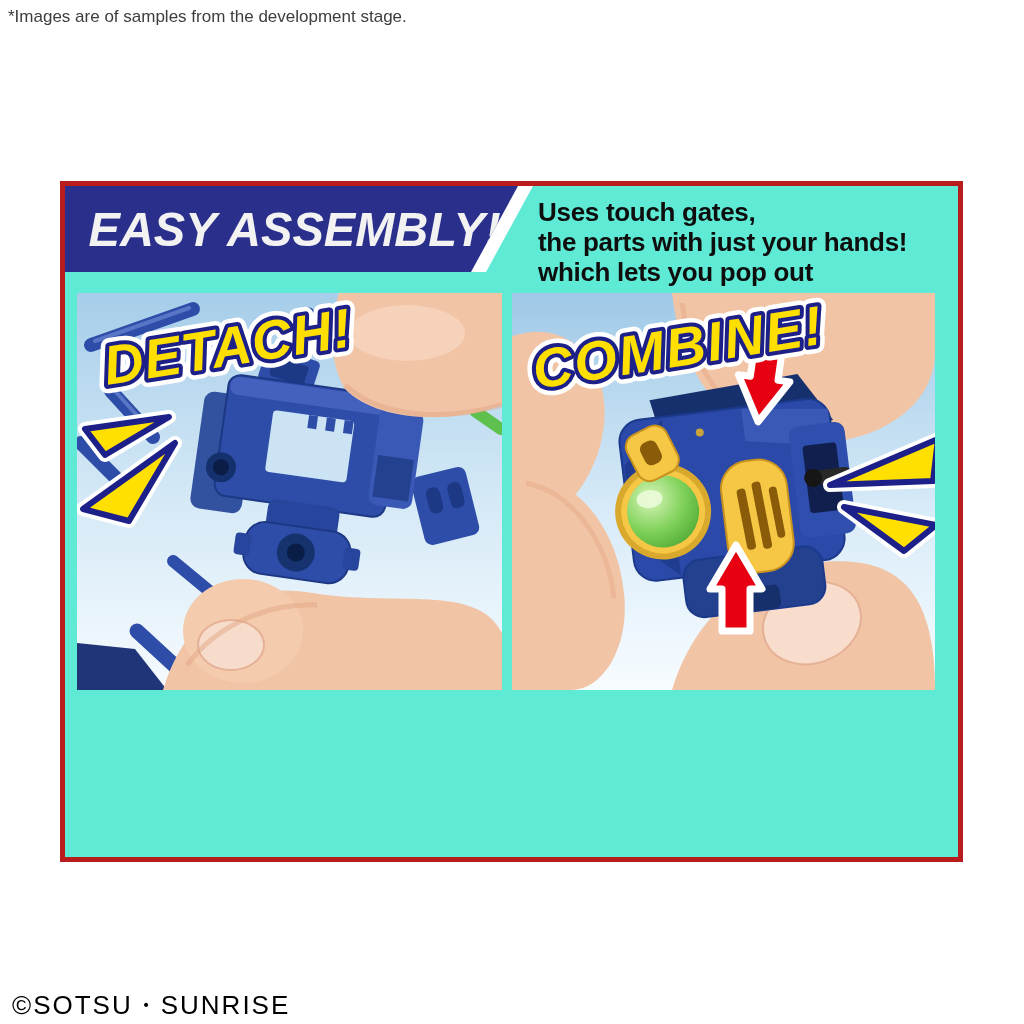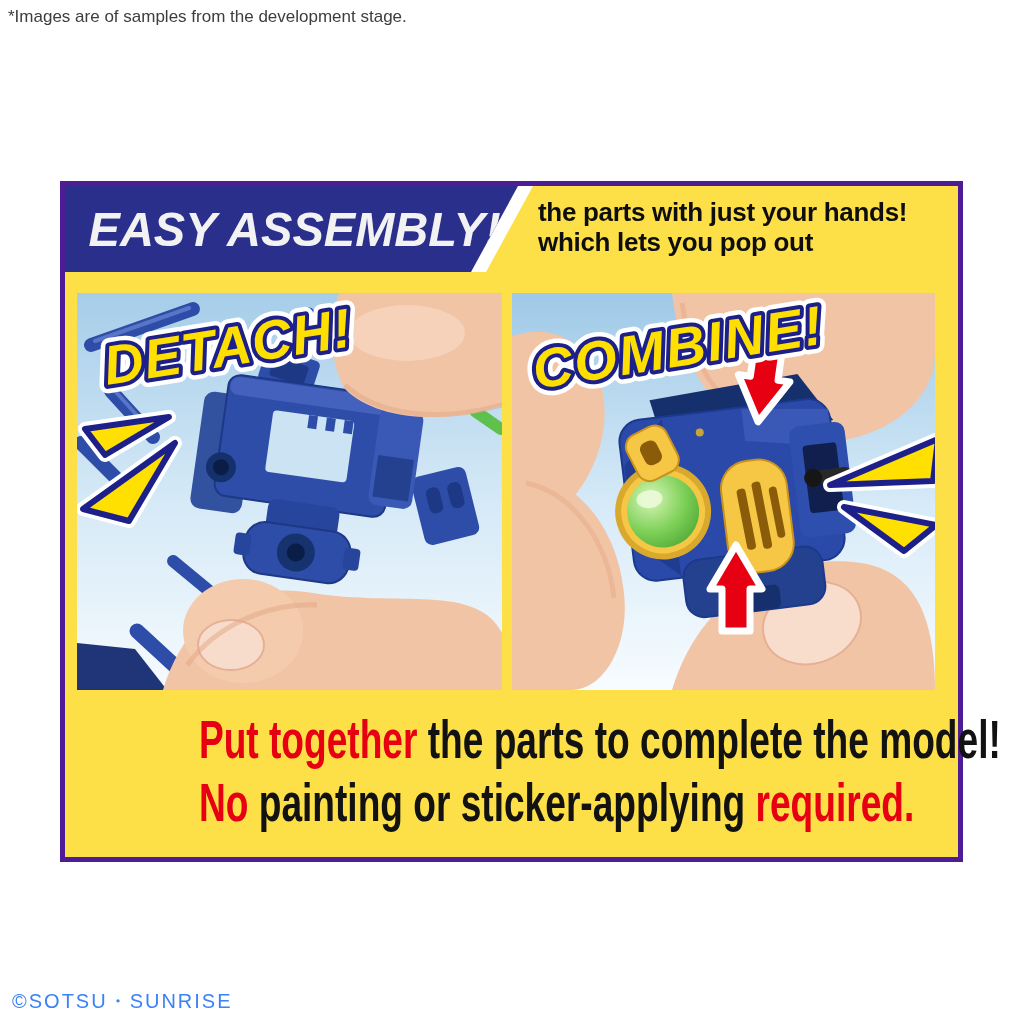--- a/index.html
+++ b/index.html
@@ -2,58 +2,59 @@
 <html><head>
 <meta charset="utf-8">
 <style>
   html,body{margin:0;padding:0;background:#fff;}
   .canvas{position:relative;width:1024px;height:1024px;background:#ffffff;overflow:hidden;
           font-family:"Liberation Sans",sans-serif;}
   
   .disclaimer{position:absolute;left:8px;top:6px;font-size:17px;line-height:21px;color:#3d3d3d;}
   
   .main-box{position:absolute;left:60px;top:181px;width:903px;height:681px;box-sizing:border-box;
-            border:5px solid #4c1d95;background:#fde047;}
+            border:5px solid #b91c1c;background:#5eead4;}
   .banner-halo{position:absolute;left:0;top:0;width:468px;height:86px;background:#ffffff;
                clip-path:polygon(0 0,100% 0,calc(100% - 47px) 100%,0 100%);}
   .banner{position:absolute;left:0;top:0;width:453px;height:86px;background:#2a2f8c;
           clip-path:polygon(0 0,100% 0,calc(100% - 47px) 100%,0 100%);
           display:flex;align-items:center;}
   .banner-text{padding-left:24px;font-size:48px;font-weight:bold;font-style:italic;
                color:#f2f2f2;letter-spacing:0px;white-space:nowrap;transform:scaleX(.98);transform-origin:left center;}
   .subtitle{position:absolute;left:473px;top:11px;font-size:26px;font-weight:bold;color:#0e0e0e;
             line-height:30px;letter-spacing:-0.3px;white-space:nowrap;}
   .photos{position:absolute;left:12px;top:107px;display:flex;gap:10px;}
   .photo{display:block;}
   .photo svg{display:block;}
   
   .caption{position:absolute;left:0;top:522px;width:100%;text-align:center;font-weight:bold;
            font-size:53px;color:#121212;}
   .cap-line{height:63px;line-height:63px;white-space:nowrap;transform:scaleX(.70);transform-origin:50% 50%;}
   .red{color:#e60012;}
   
-  .copyright{position:absolute;left:12px;top:988px;font-size:20px;color:#3b82f6;letter-spacing:2px;}
+  .copyright{position:absolute;left:12px;top:988px;font-size:26px;color:#000000;letter-spacing:2px;}
 </style>
 </head>
 <body>
 
 <div class="canvas">
 
   <div class="disclaimer">
     <div>*Images are of samples from the development stage.</div>
   </div>
 
   <div class="main-box">
 
     <div class="banner-halo"></div>
     <div class="banner">
       <span class="banner-text">EASY ASSEMBLY!</span>
     </div>
 
     <div class="subtitle">
+      <div>Uses touch gates,</div>
       <div>the parts with just your hands!</div>
       <div>which lets you pop out</div>
     </div>
 
     <div class="photos">
 
       <div class="photo">
         <svg width="425" height="397" viewBox="0 0 425 397">
           <defs>
             <linearGradient id="bgL" x1="0" y1="0" x2="0" y2="1">
@@ -201,22 +202,18 @@
           </g>
           <g transform="translate(24,96) rotate(-9)" font-family="&quot;Liberation Sans&quot;, sans-serif" font-size="55" font-weight="bold" font-style="italic" letter-spacing="2">
             <text x="0" y="0" fill="#ffffff" stroke="#ffffff" stroke-width="17" stroke-linejoin="round" paint-order="stroke">COMBINE!</text>
             <text x="0" y="0" fill="#1d2088" stroke="#1d2088" stroke-width="8" stroke-linejoin="round" paint-order="stroke">COMBINE!</text>
             <text x="0" y="0" fill="#ffdf00">COMBINE!</text>
           </g>
         </svg>
       </div>
     </div>
 
-    <div class="caption">
-      <div class="cap-line"><span class="red">Put together</span><span> the parts to complete the model!</span></div>
-      <div class="cap-line"><span class="red">No</span><span> painting or sticker-applying </span><span class="red">required.</span></div>
-    </div>
 
   </div>
 
   <div class="copyright">©SOTSU・SUNRISE</div>
 
 </div>
 
 </body></html>

